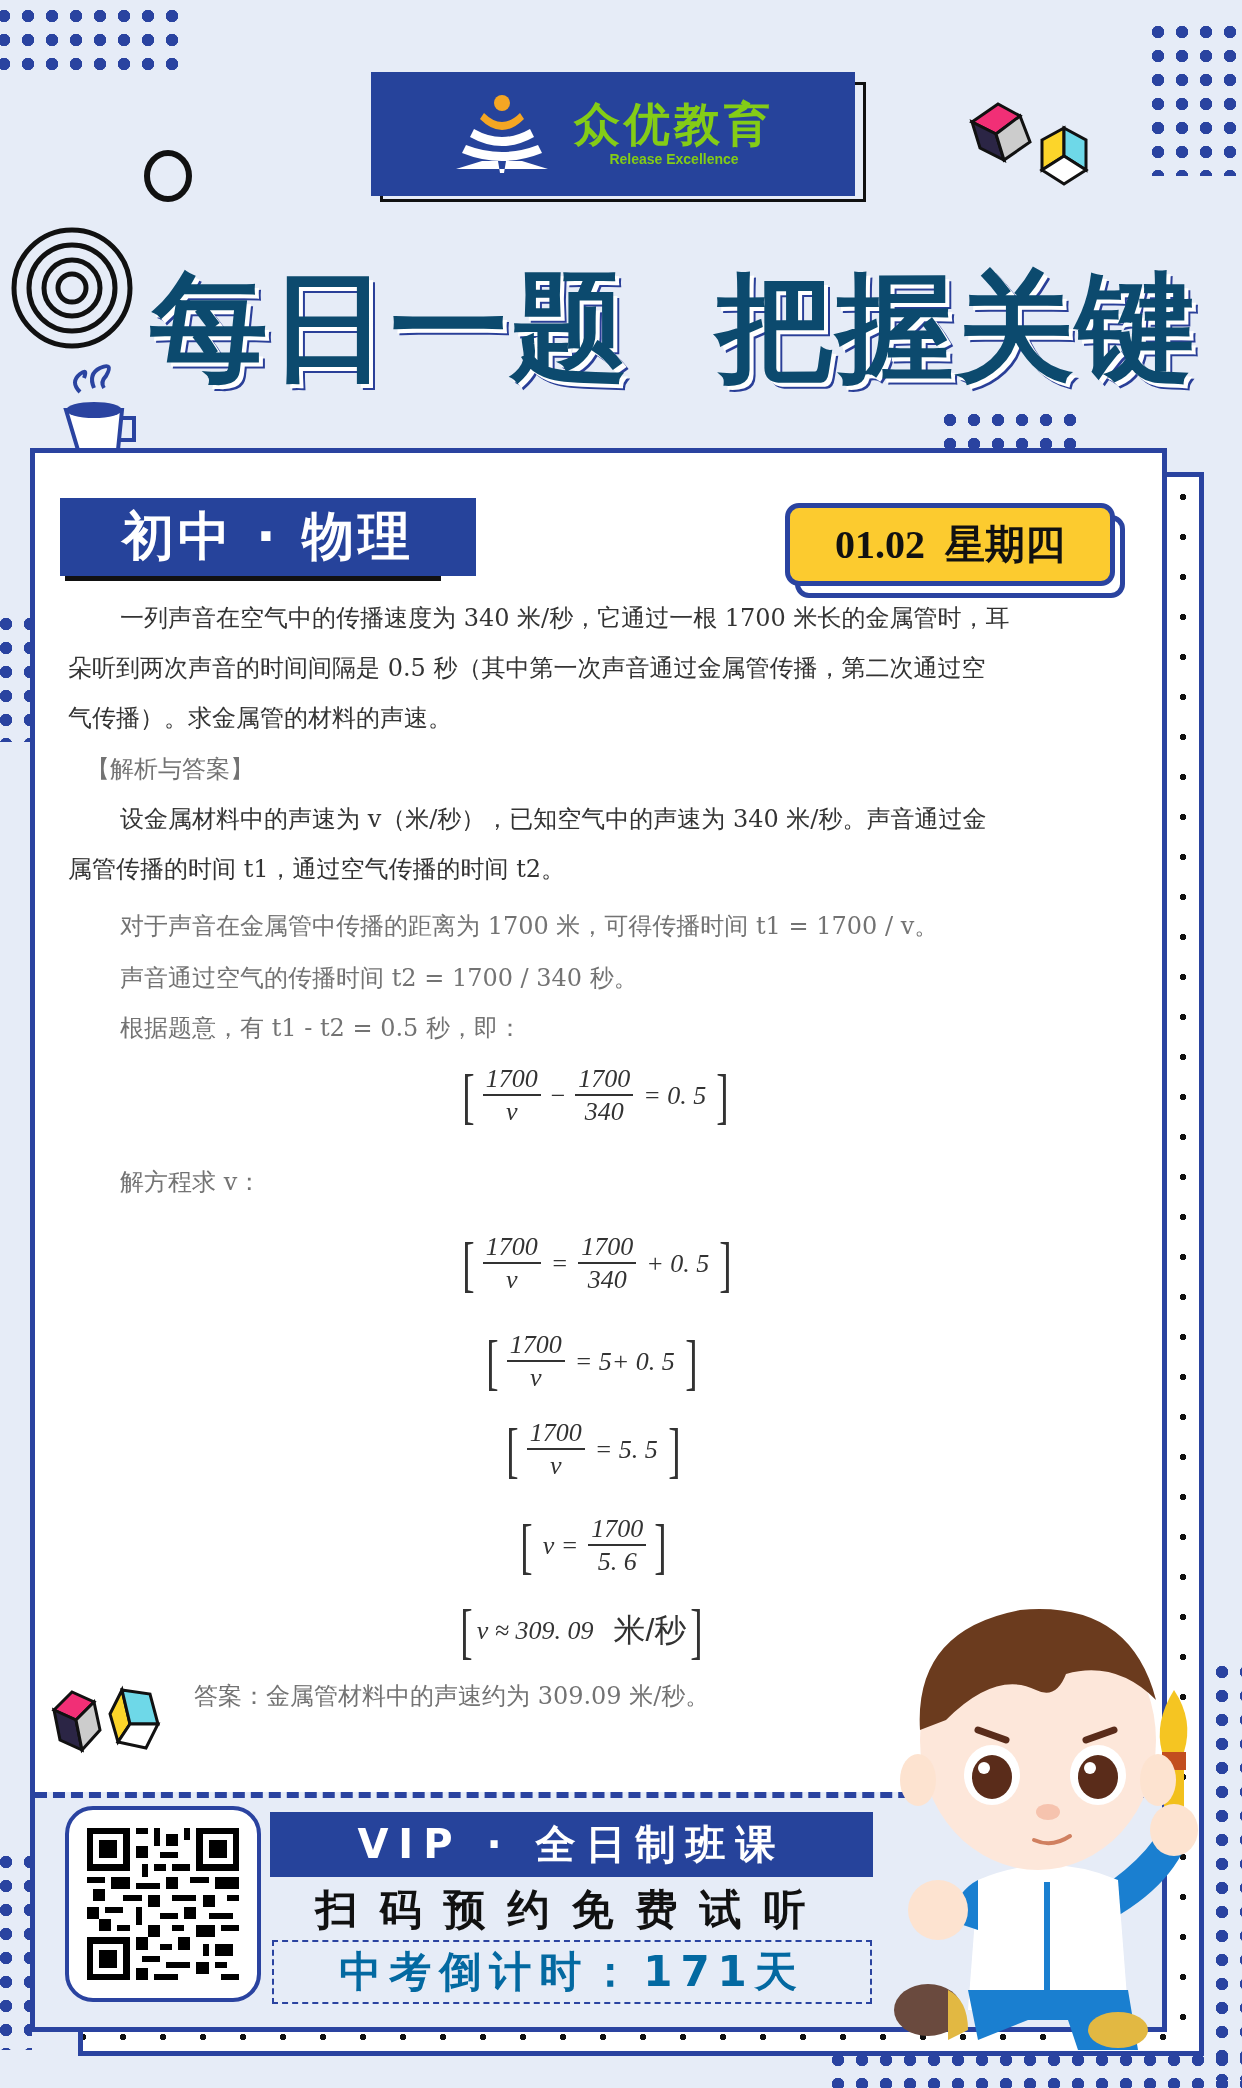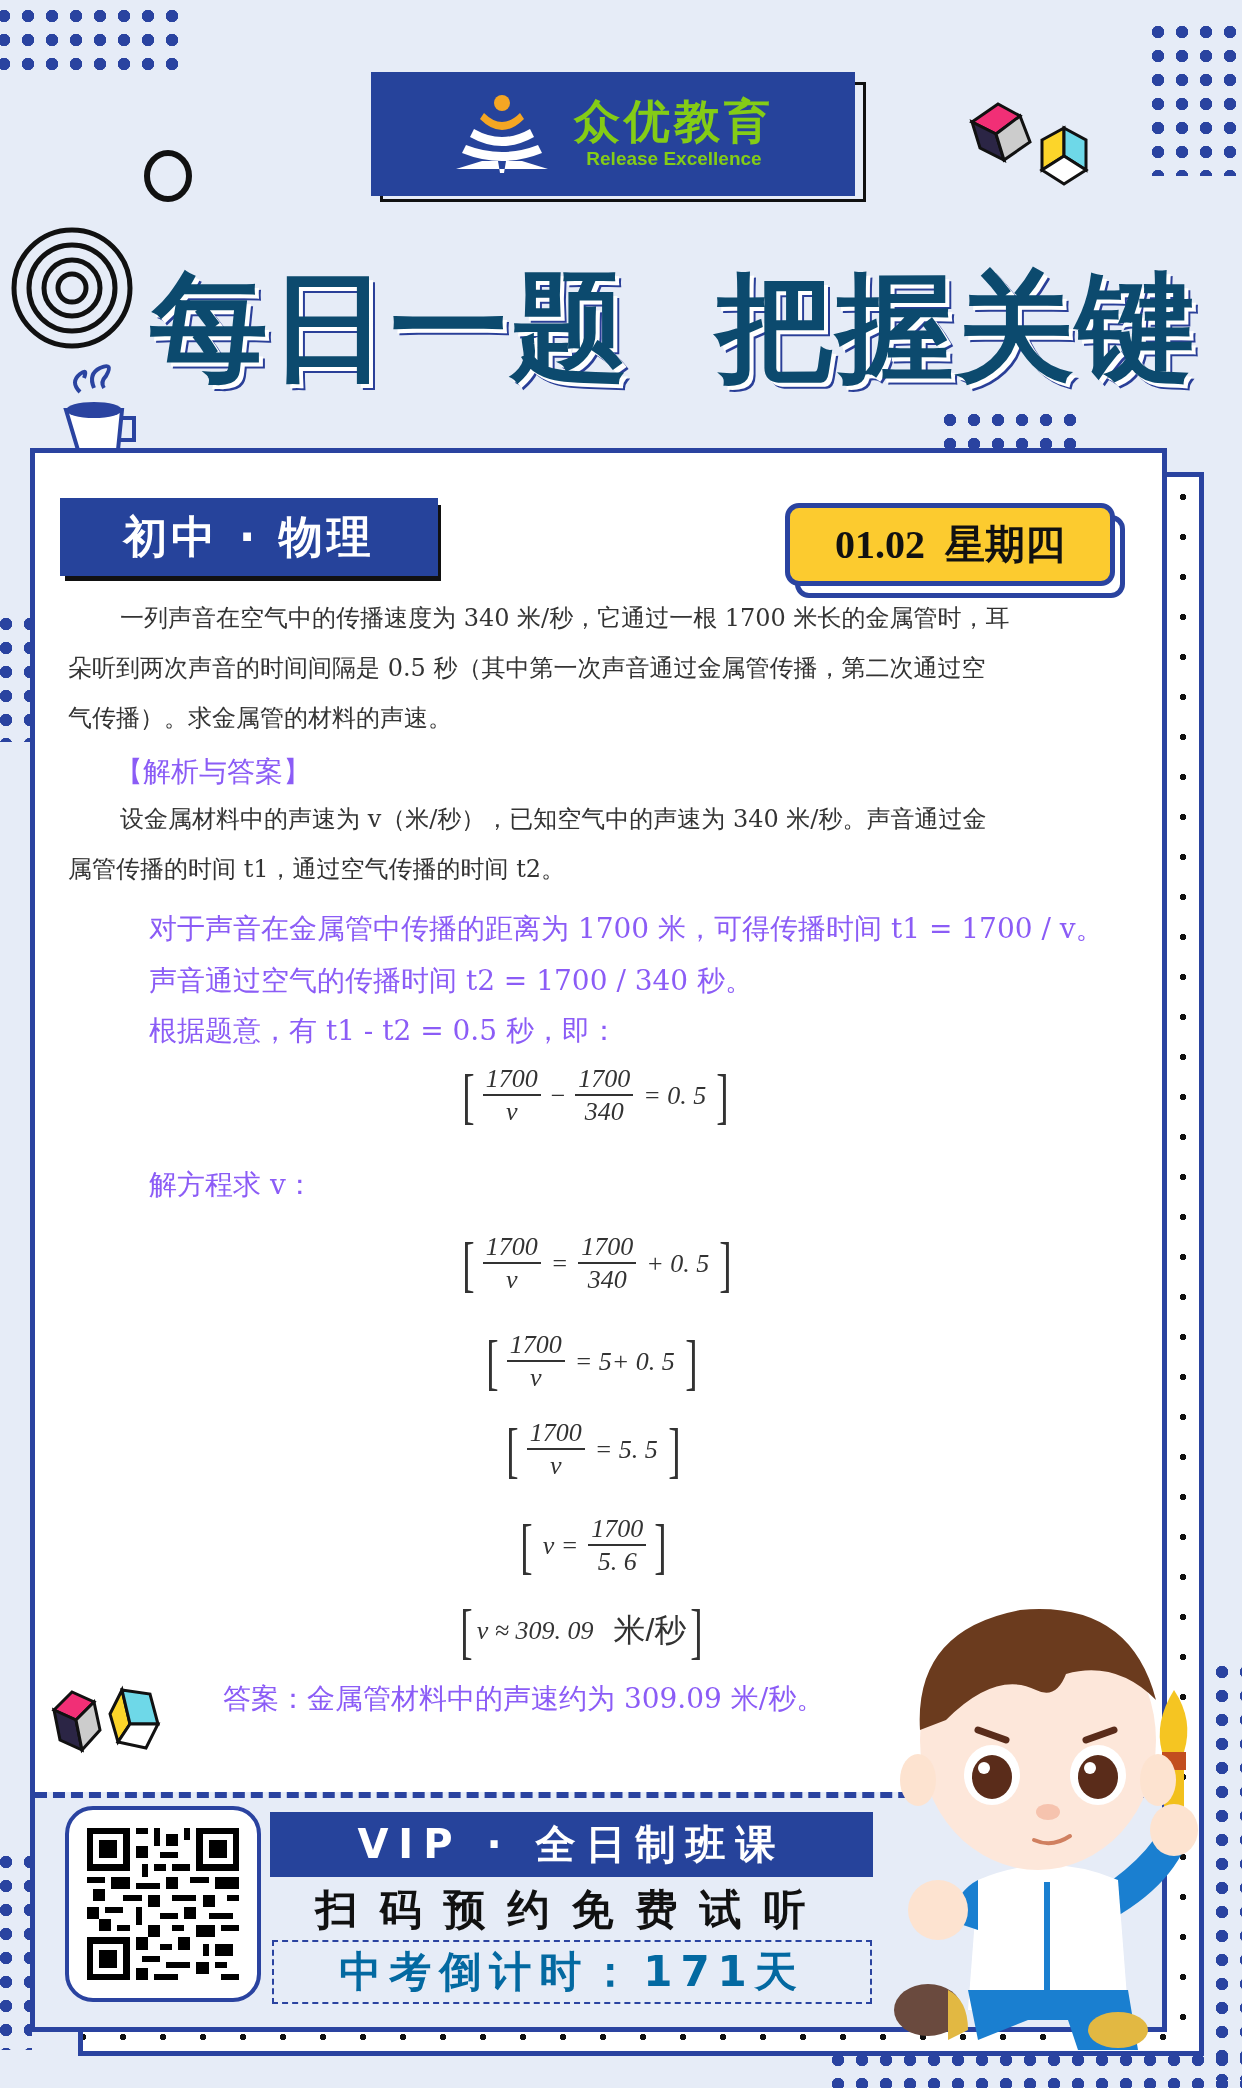--- a/index.html
+++ b/index.html
@@ -14,48 +14,48 @@
   .dotgrid {
     position: absolute;
     background-image: radial-gradient(circle, #2a43a0 6px, transparent 6.5px);
     background-size: 24px 24px;
   }
   
   .logo-shadow { left: 380px; top: 82px; width: 486px; height: 120px; border: 3px solid #111; background: transparent; }
   .logo-box { left: 371px; top: 72px; width: 484px; height: 124px; background: #26439b; display: flex; align-items: center; justify-content: center; gap: 22px; }
   .logo-text { display: flex; flex-direction: column; align-items: center; color: #84cc16; }
   .logo-cn { font-family: "DejaVu Sans", sans-serif; font-weight: bold; font-size: 46px; letter-spacing: 4px; line-height: 1; }
-  .logo-en { font-family: "Liberation Sans", sans-serif; font-weight: bold; font-size: 19px; margin-top: 4px; }
+  .logo-en { font-family: "Liberation Sans", sans-serif; font-weight: bold; font-size: 14px; margin-top: 4px; }
   
   .headline {
     left: 150px; top: 268px; width: 940px; text-align: center;
     font-family: "DejaVu Sans", sans-serif; font-weight: bold;
     font-size: 118px; letter-spacing: 2px; color: #0c4a6e;
     text-shadow: 4px 4px 0 #fff, 6px 6px 0 #2a3f98;
     line-height: 1;
   }
   
   .frame-shadow {
     left: 78px; top: 472px; width: 1126px; height: 1584px;
     border: 5px solid #2a43a0; background: #fff;
     background-image: radial-gradient(circle, #111 3px, transparent 3.5px), radial-gradient(circle, #111 3px, transparent 3.5px);
     background-size: 40px 40px; background-position: 0 0, 20px 20px;
   }
   .card { left: 30px; top: 448px; width: 1137px; height: 1584px; border: 5px solid #2a43a0; background: #fff; }
   .card-bottom { left: 35px; top: 1792px; width: 1127px; height: 235px; background: #e6ecf7; border-top: 6px dashed #2a43a0; }
   
   .subject-shadow { left: 65px; top: 505px; width: 376px; height: 76px; background: #111; }
-  .subject { left: 60px; top: 498px; width: 378px; height: 78px; background: #26439b; color: #fff;
-    font-family: "DejaVu Sans", sans-serif; font-weight: bold; font-size: 44px; display: flex; align-items: center; justify-content: center; letter-spacing: 4px; }
+  .subject { left: 60px; top: 498px; width: 416px; height: 78px; background: #26439b; color: #fff;
+    font-family: "DejaVu Sans", sans-serif; font-weight: bold; font-size: 52px; display: flex; align-items: center; justify-content: center; letter-spacing: 4px; }
   .date-shadow { left: 795px; top: 515px; width: 330px; height: 83px; border: 5px solid #2a43a0; border-radius: 14px; background: #fff; }
   .date { left: 785px; top: 503px; width: 330px; height: 83px; border: 5px solid #2a43a0; border-radius: 14px; background: #fccb2f;
     display: flex; align-items: center; justify-content: center; font-family: "Liberation Serif", serif; font-size: 40px; font-weight: bold; color: #111; }
   .para { position: absolute; left: 68px; width: 1020px; font-size: 24px; color: #333; line-height: 50px; }
   .para .ind { display: inline-block; width: 52px; }
-  .line { position: absolute; left: 120px; font-size: 28px; color: #8b5cf6; margin-left: 29px; }
+  .line { position: absolute; left: 120px; font-size: 24px; color: #737373; }
   
   .formula { position: absolute; display: flex; align-items: center; font-family: "Liberation Serif", serif; font-style: italic; font-size: 26px; color: #333; }
   .br { font-style: normal; font-size: 62px; font-weight: 200; line-height: 1; transform: scaleX(0.6); color: #333; }
   .frac { display: inline-flex; flex-direction: column; align-items: center; margin: 0 4px; }
   .frac .num { border-bottom: 2px solid #333; padding: 0 3px; line-height: 1.15; }
   .frac .den { line-height: 1.2; }
   .op { margin: 0 6px; }
   
   .cube { position: absolute; }
   

